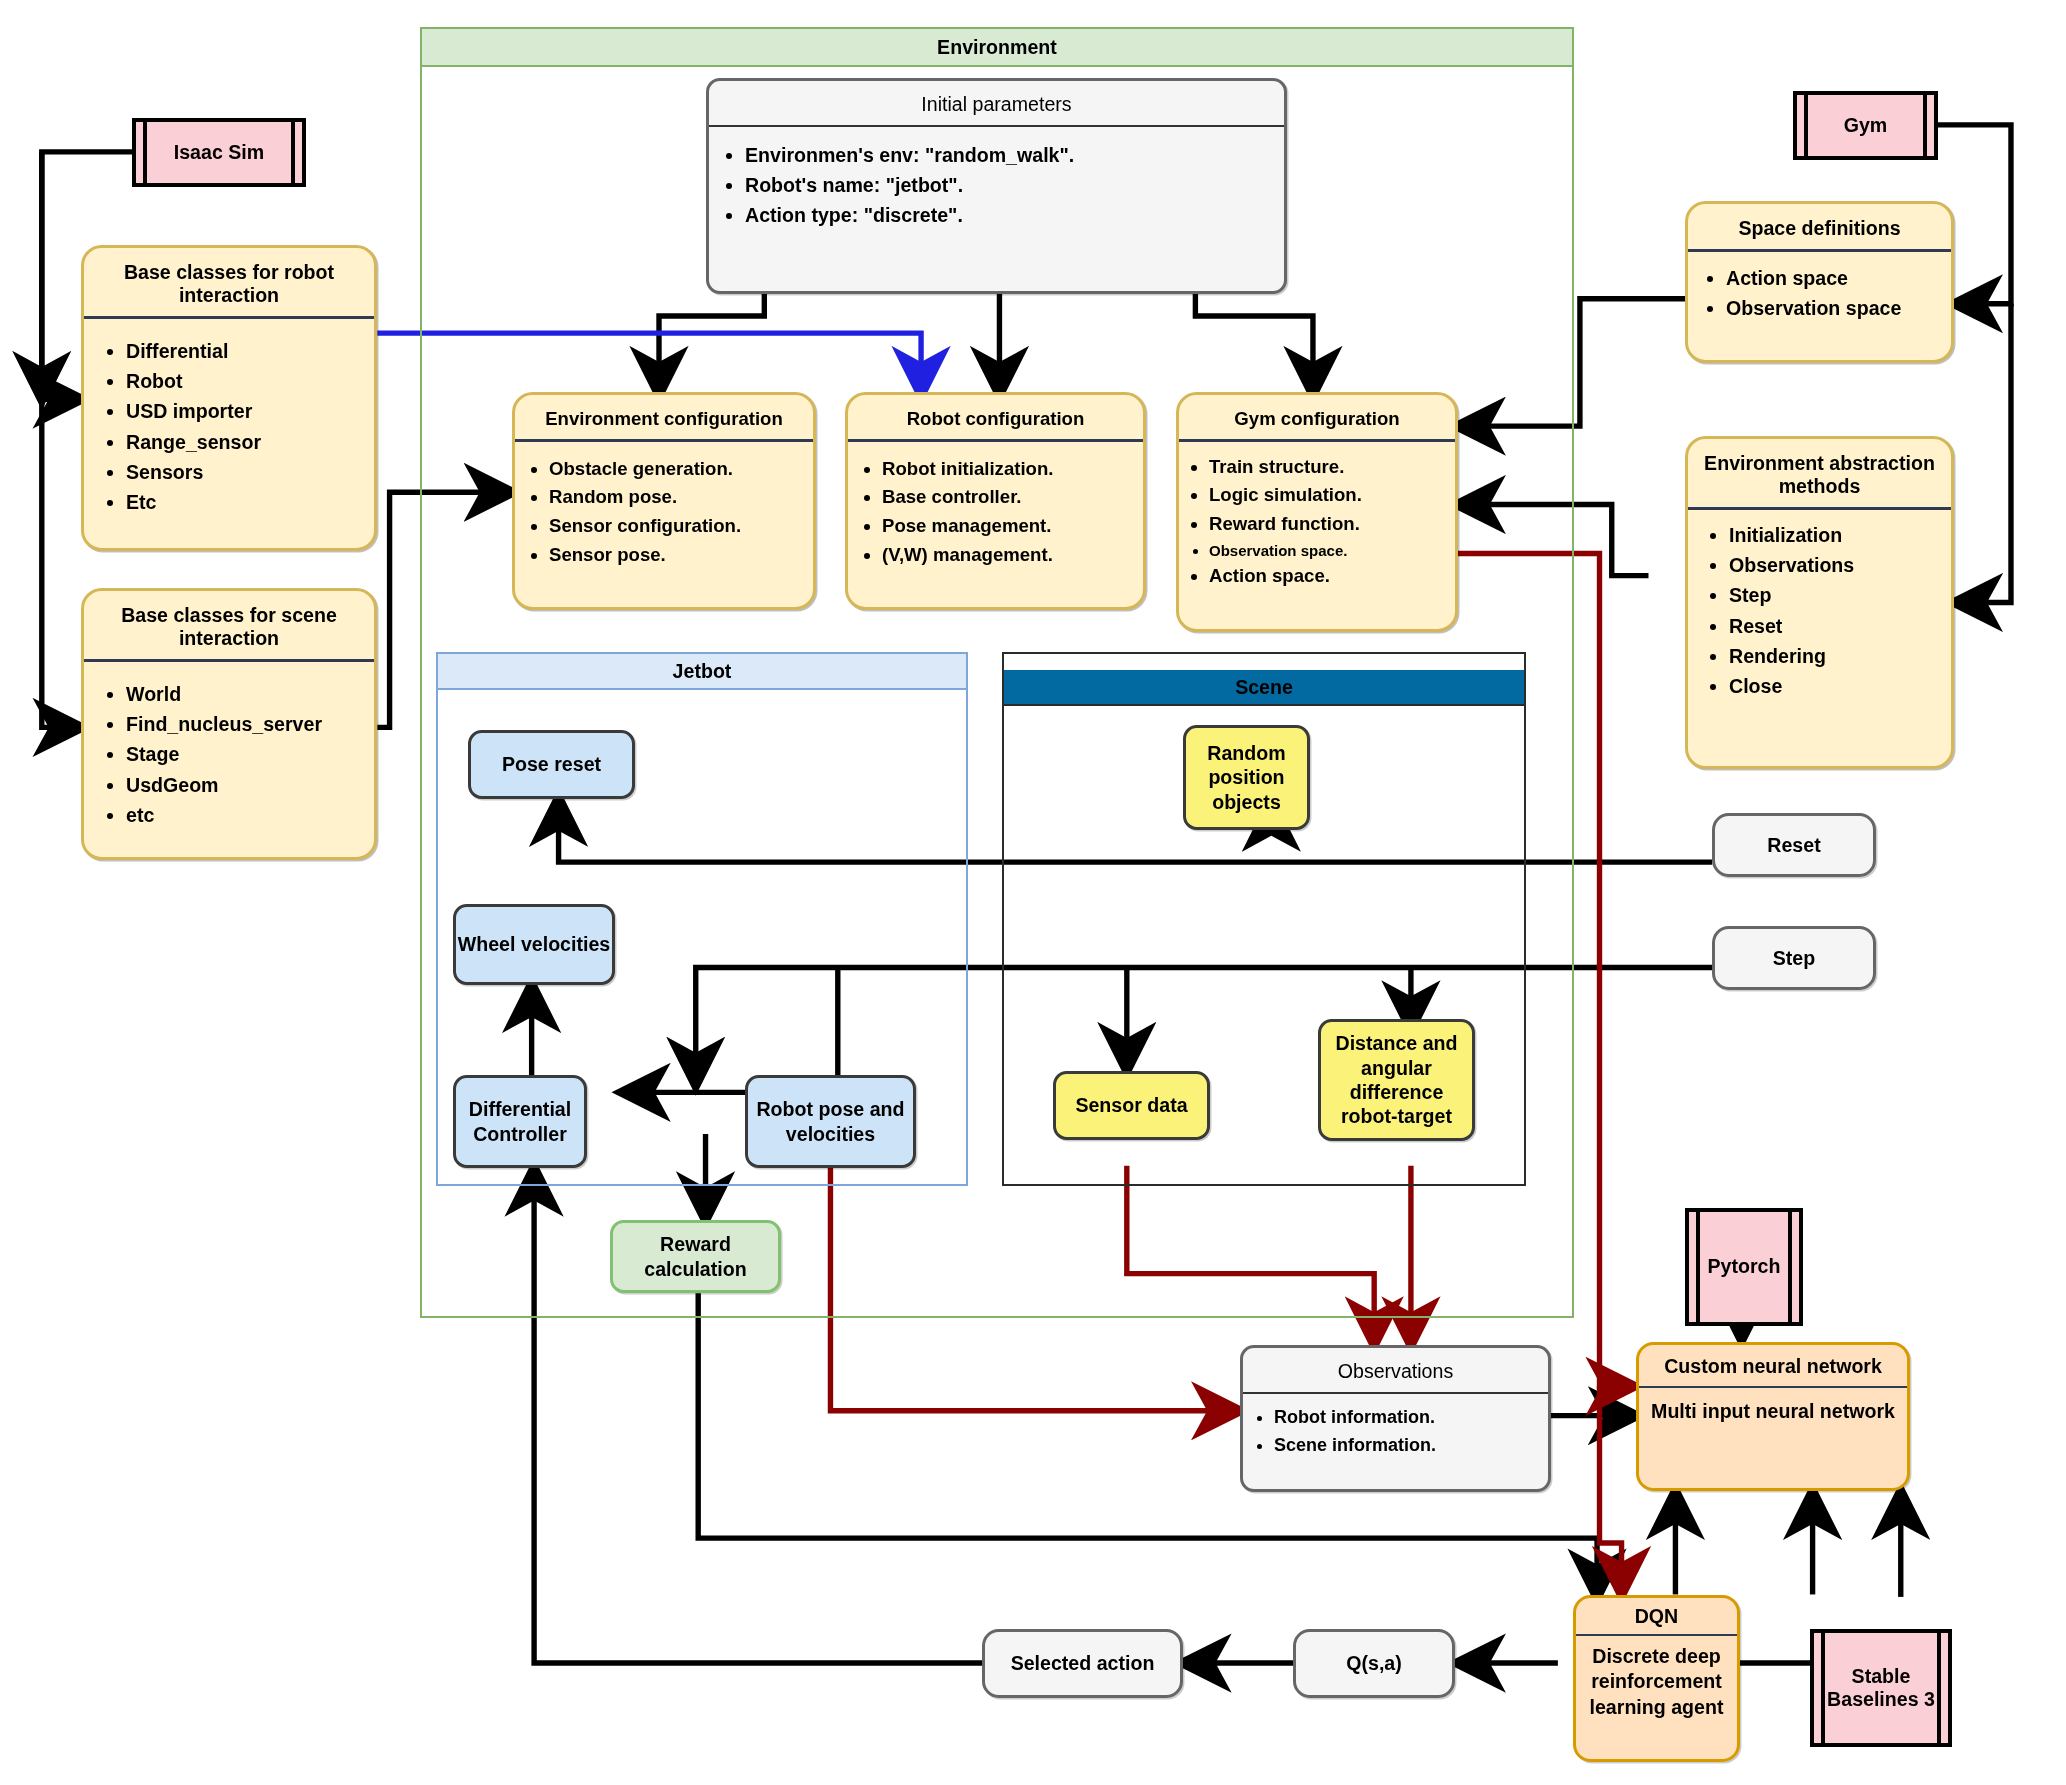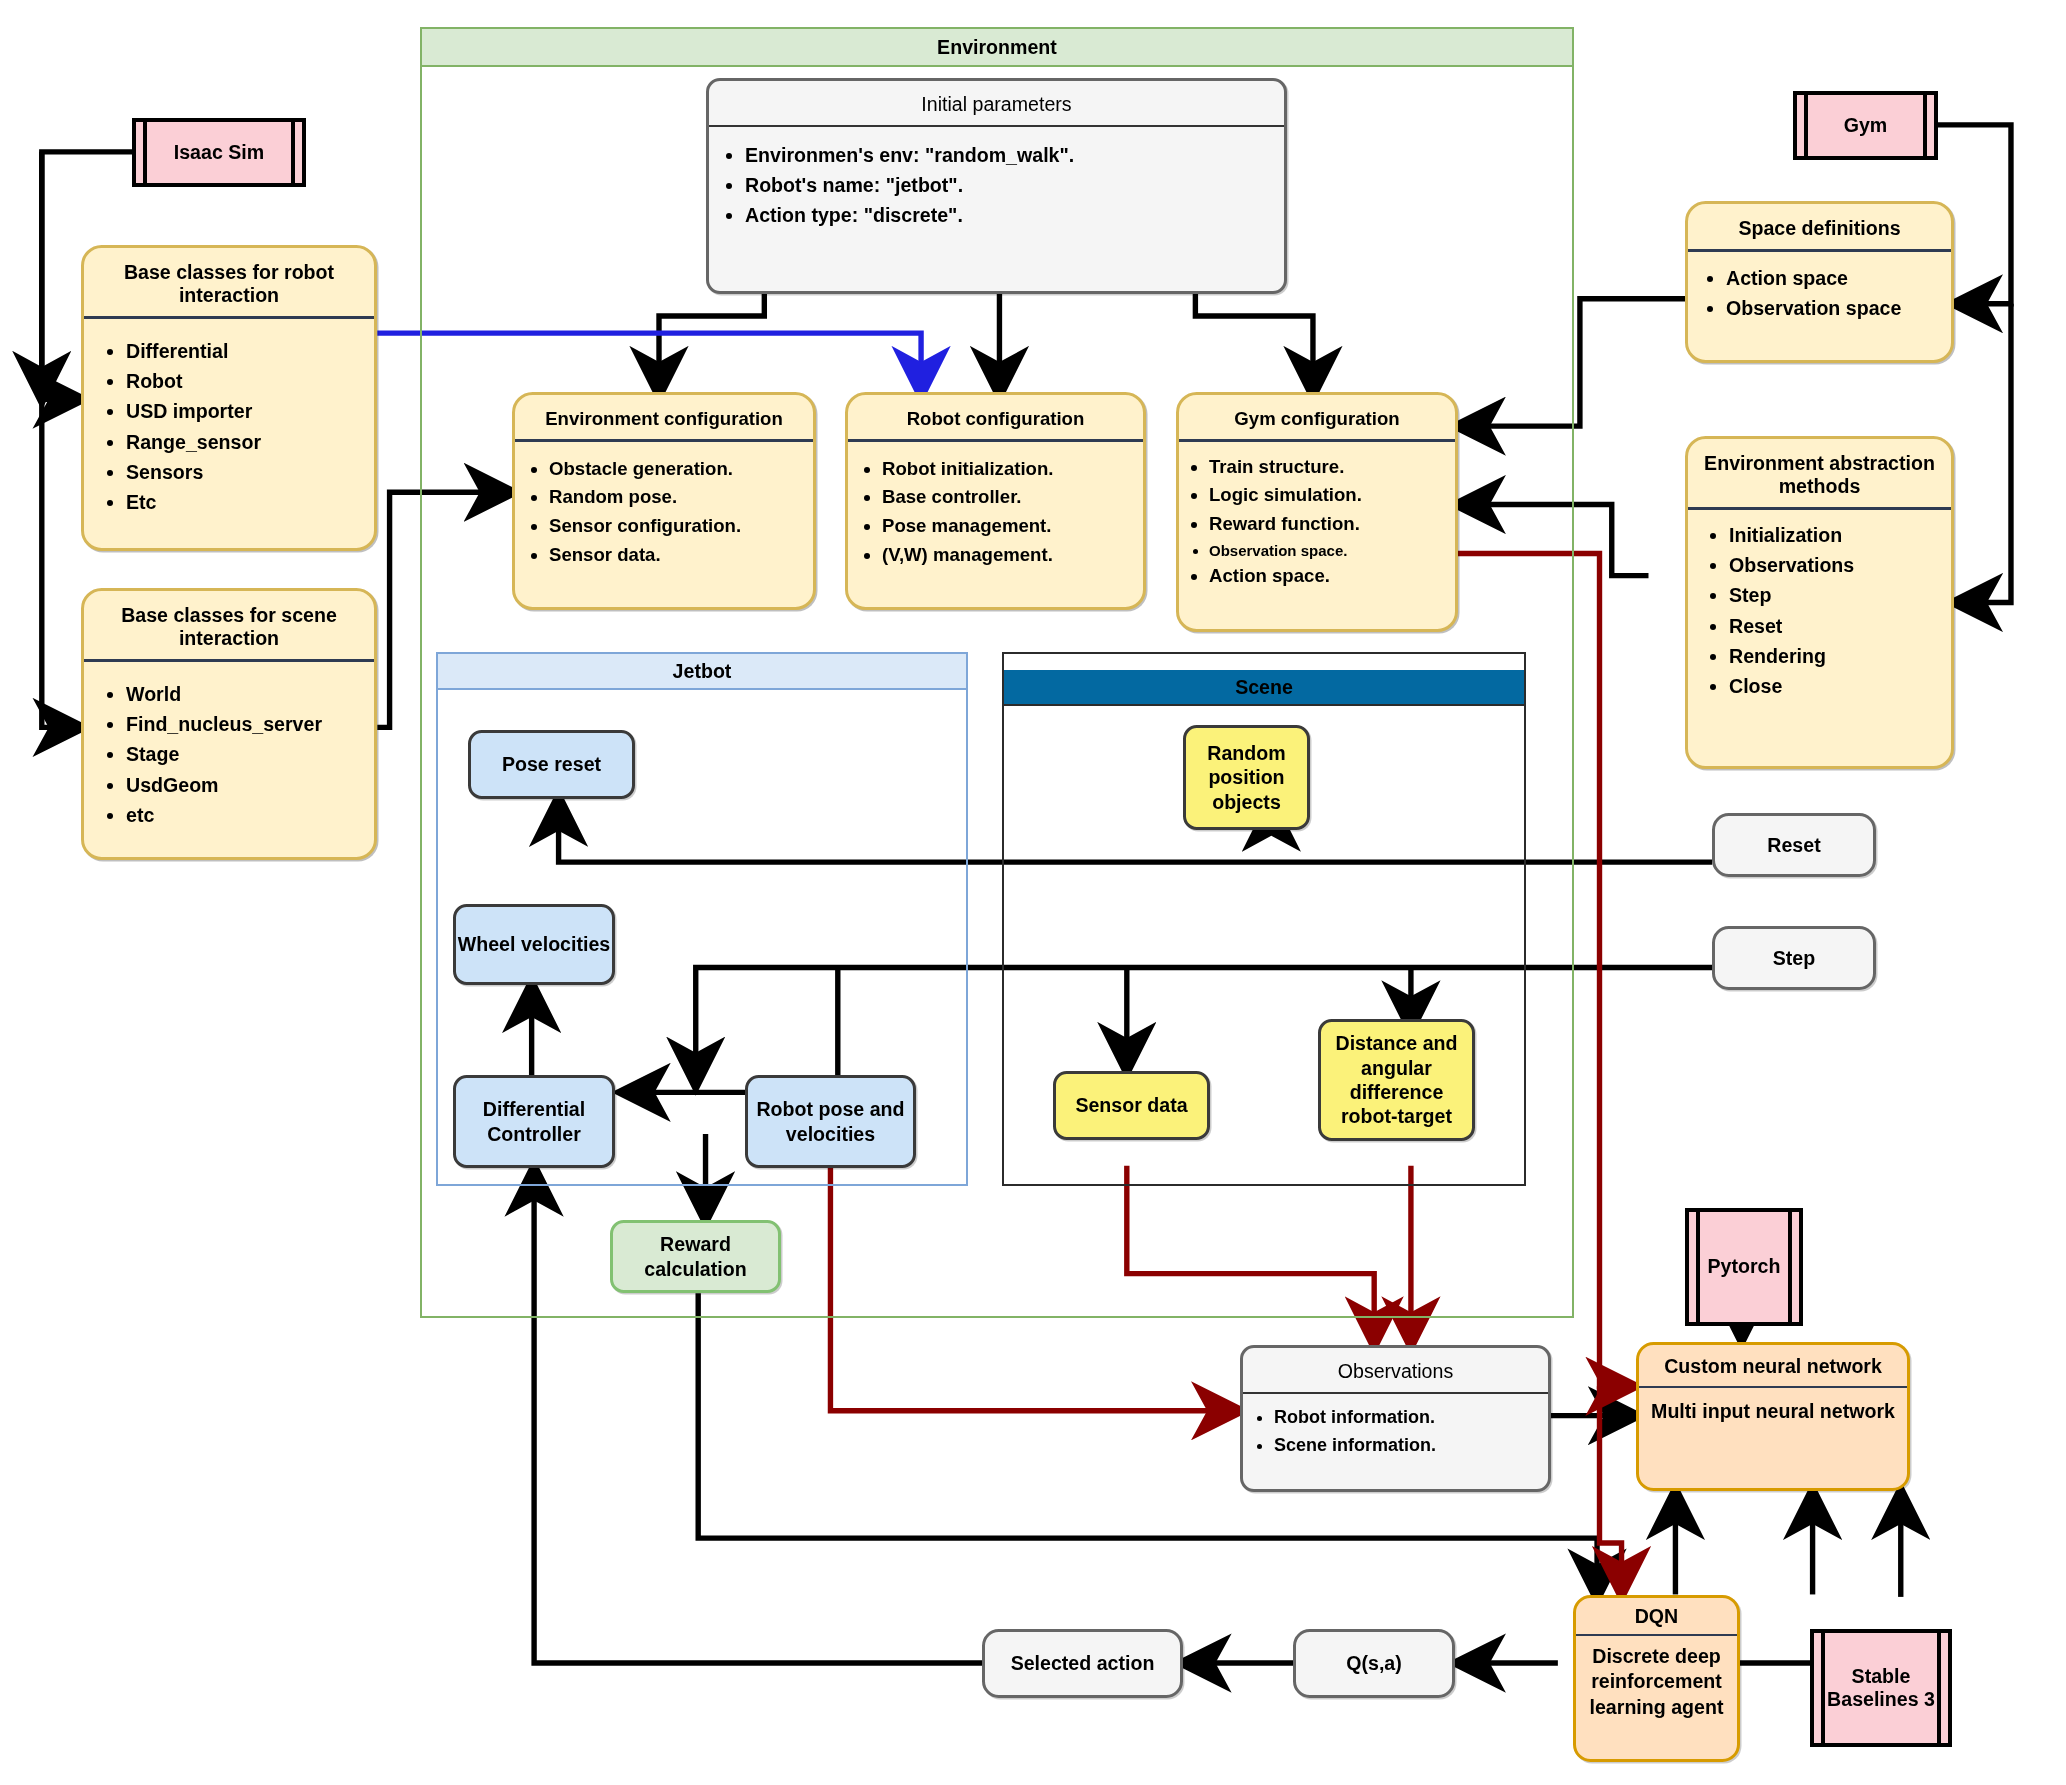--- a/index.html
+++ b/index.html
@@ -198,21 +198,21 @@
     </ul>
   </div>
 
   <div class="node uml" style="left:512px;top:392px;width:304px;height:218px;">
     <div class="ttl" style="font-size:18.6px;">Environment configuration</div>
     <div class="sep"></div>
     <ul style="padding-left:34px;padding-top:12.7px;">
       <li style="font-size:18.6px;">Obstacle generation.</li>
       <li style="font-size:18.6px;">Random pose.</li>
       <li style="font-size:18.6px;">Sensor configuration.</li>
-      <li style="font-size:18.6px;">Sensor data.</li>
+      <li style="font-size:18.6px;">Sensor pose.</li>
     </ul>
   </div>
 
   <div class="node uml" style="left:845px;top:392px;width:301px;height:218px;">
     <div class="ttl" style="font-size:18.6px;">Robot configuration</div>
     <div class="sep"></div>
     <ul style="padding-left:34px;padding-top:12.7px;">
       <li style="font-size:18.6px;">Robot initialization.</li>
       <li style="font-size:18.6px;">Base controller.</li>
       <li style="font-size:18.6px;">Pose management.</li>
@@ -257,21 +257,21 @@
   <div class="frame jetbot-frame" style="left:436px;top:652px;width:532px;height:534px;">
     <div class="hdr">Jetbot</div>
   </div>
 
   <div class="node bluebox" style="left:468px;top:730px;width:167px;height:69px;">
     <span>Pose reset</span>
   </div>
   <div class="node bluebox" style="left:453px;top:904px;width:162px;height:81px;">
     <span>Wheel velocities</span>
   </div>
-  <div class="node bluebox" style="left:453px;top:1075px;width:162px;height:93px;">
+  <div class="node bluebox" style="left:453px;top:1075px;width:134px;height:93px;">
     <span>Differential Controller</span>
   </div>
   <div class="node bluebox" style="left:745px;top:1075px;width:171px;height:93px;">
     <span>Robot pose and velocities</span>
   </div>
 
   <div class="frame scene-frame" style="left:1002px;top:652px;width:524px;height:534px;">
     <div class="hdr">Scene</div>
   </div>
 

